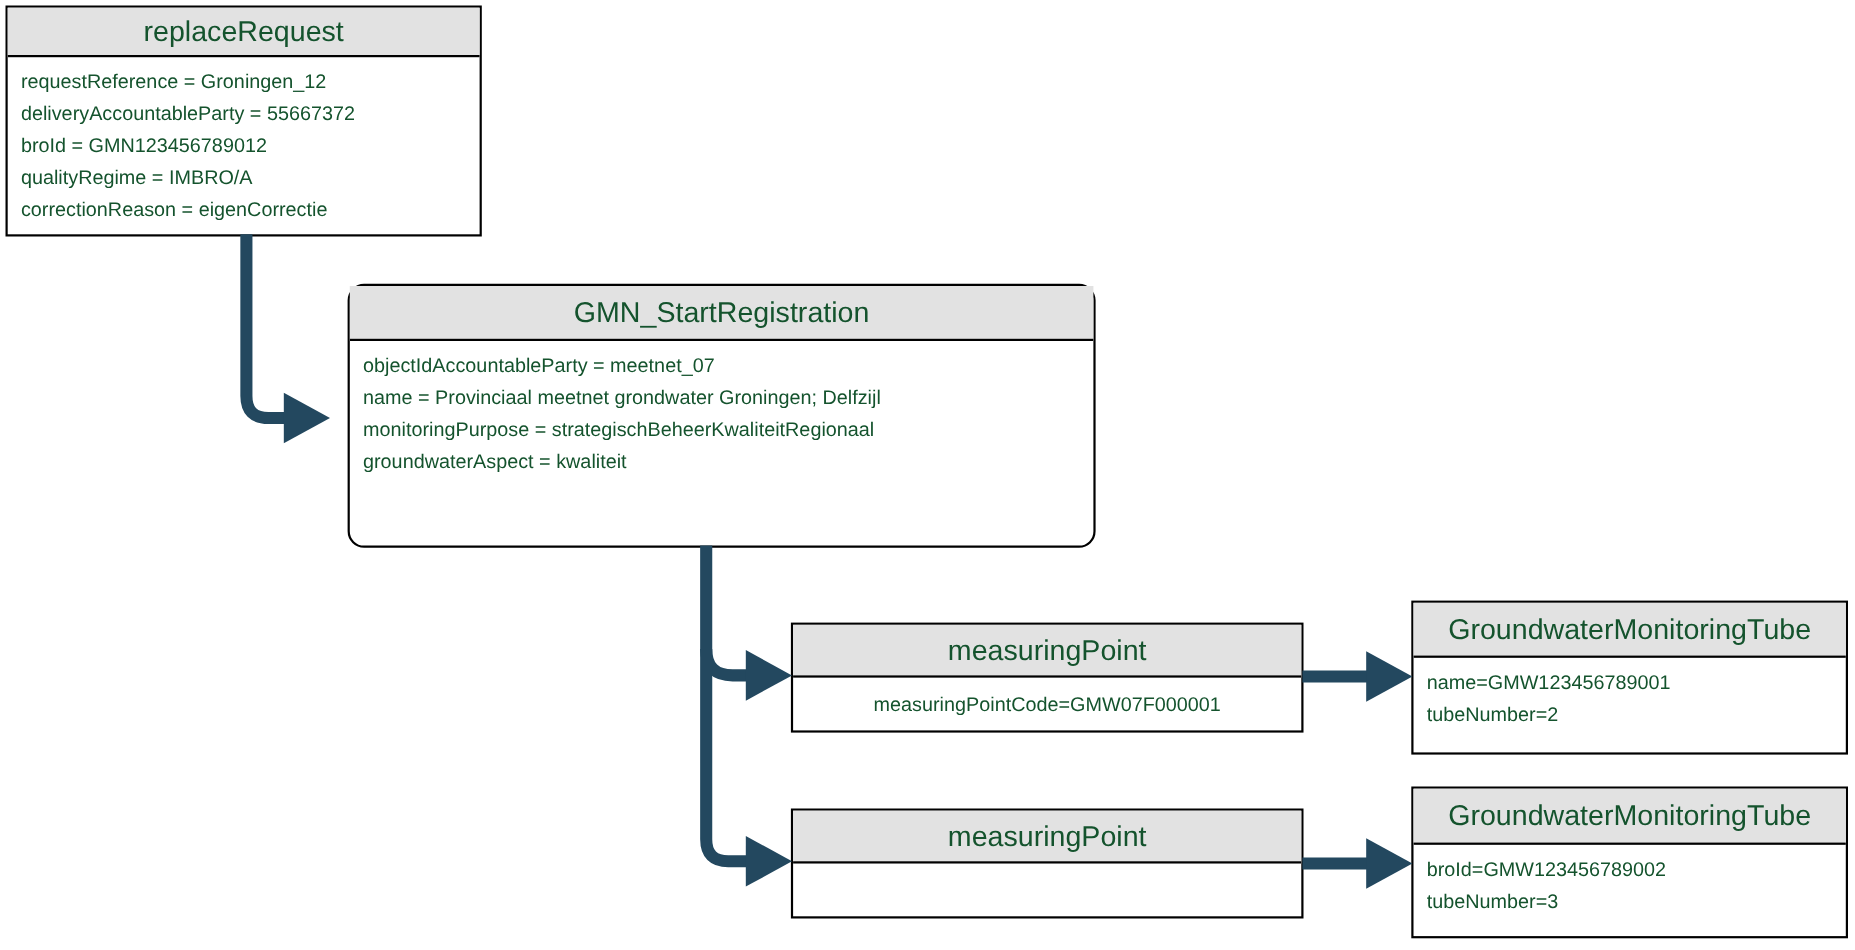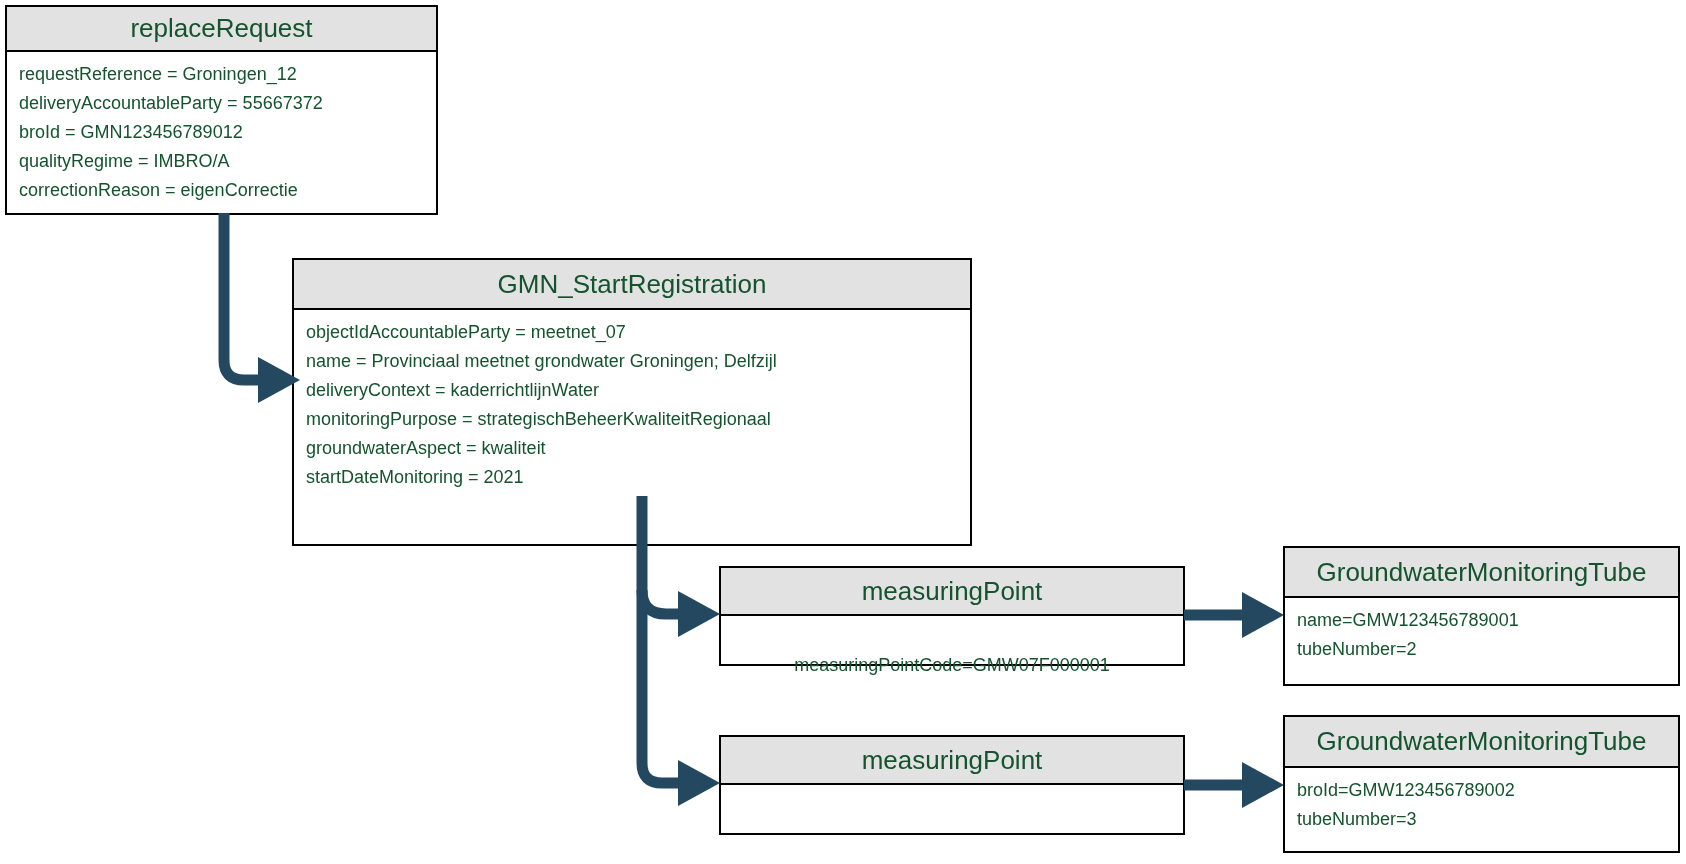--- a/index.html
+++ b/index.html
@@ -37,26 +37,25 @@
     font-size: 18px;
     line-height: 29px;
     padding: 8px 12px 0 12px;
     box-sizing: border-box;
   }
   .node-body.centered {
     padding: 0;
     display: flex;
     align-items: center;
     justify-content: center;
-    margin-top: 25px;
   }
   
   #node-replace-request         { left: 5px;    top: 5px;   width: 433px; height: 210px; }
   #node-replace-request .node-header { height: 45px; }
-  #node-gmn-start-registration  { left: 292px;  top: 258px; width: 680px; height: 288px; }
+  #node-gmn-start-registration  { left: 316px;  top: 258px; width: 680px; height: 240px; border-radius: 15px; }
   #node-gmn-start-registration .node-header { height: 50px; }
   #node-measuring-point-1       { left: 719px;  top: 566px; width: 466px; height: 100px; }
   #node-measuring-point-1 .node-header { height: 48px; }
   #node-measuring-point-1 .node-body   { height: 48px; }
   #node-tube-1                  { left: 1283px; top: 546px; width: 397px; height: 140px; }
   #node-tube-1 .node-header { height: 50px; }
   #node-measuring-point-2       { left: 719px;  top: 735px; width: 466px; height: 100px; }
   #node-measuring-point-2 .node-header { height: 48px; }
   #node-measuring-point-2 .node-body   { height: 48px; }
   #node-tube-2                  { left: 1283px; top: 715px; width: 397px; height: 138px; }
@@ -96,24 +95,22 @@
       <div>qualityRegime = IMBRO/A</div>
       <div>correctionReason = eigenCorrectie</div>
     </div>
   </div>
 
   <div class="node" id="node-gmn-start-registration">
     <div class="node-header">GMN_StartRegistration</div>
     <div class="node-body">
       <div>objectIdAccountableParty = meetnet_07</div>
       <div>name = Provinciaal meetnet grondwater Groningen; Delfzijl</div>
-      <div>deliveryContext = kaderrichtlijnWater</div>
       <div>monitoringPurpose = strategischBeheerKwaliteitRegionaal</div>
       <div>groundwaterAspect = kwaliteit</div>
-      <div>startDateMonitoring = 2021</div>
     </div>
   </div>
 
   <div class="node" id="node-measuring-point-1">
     <div class="node-header">measuringPoint</div>
     <div class="node-body centered">
       <div>measuringPointCode=GMW07F000001</div>
     </div>
   </div>
 

